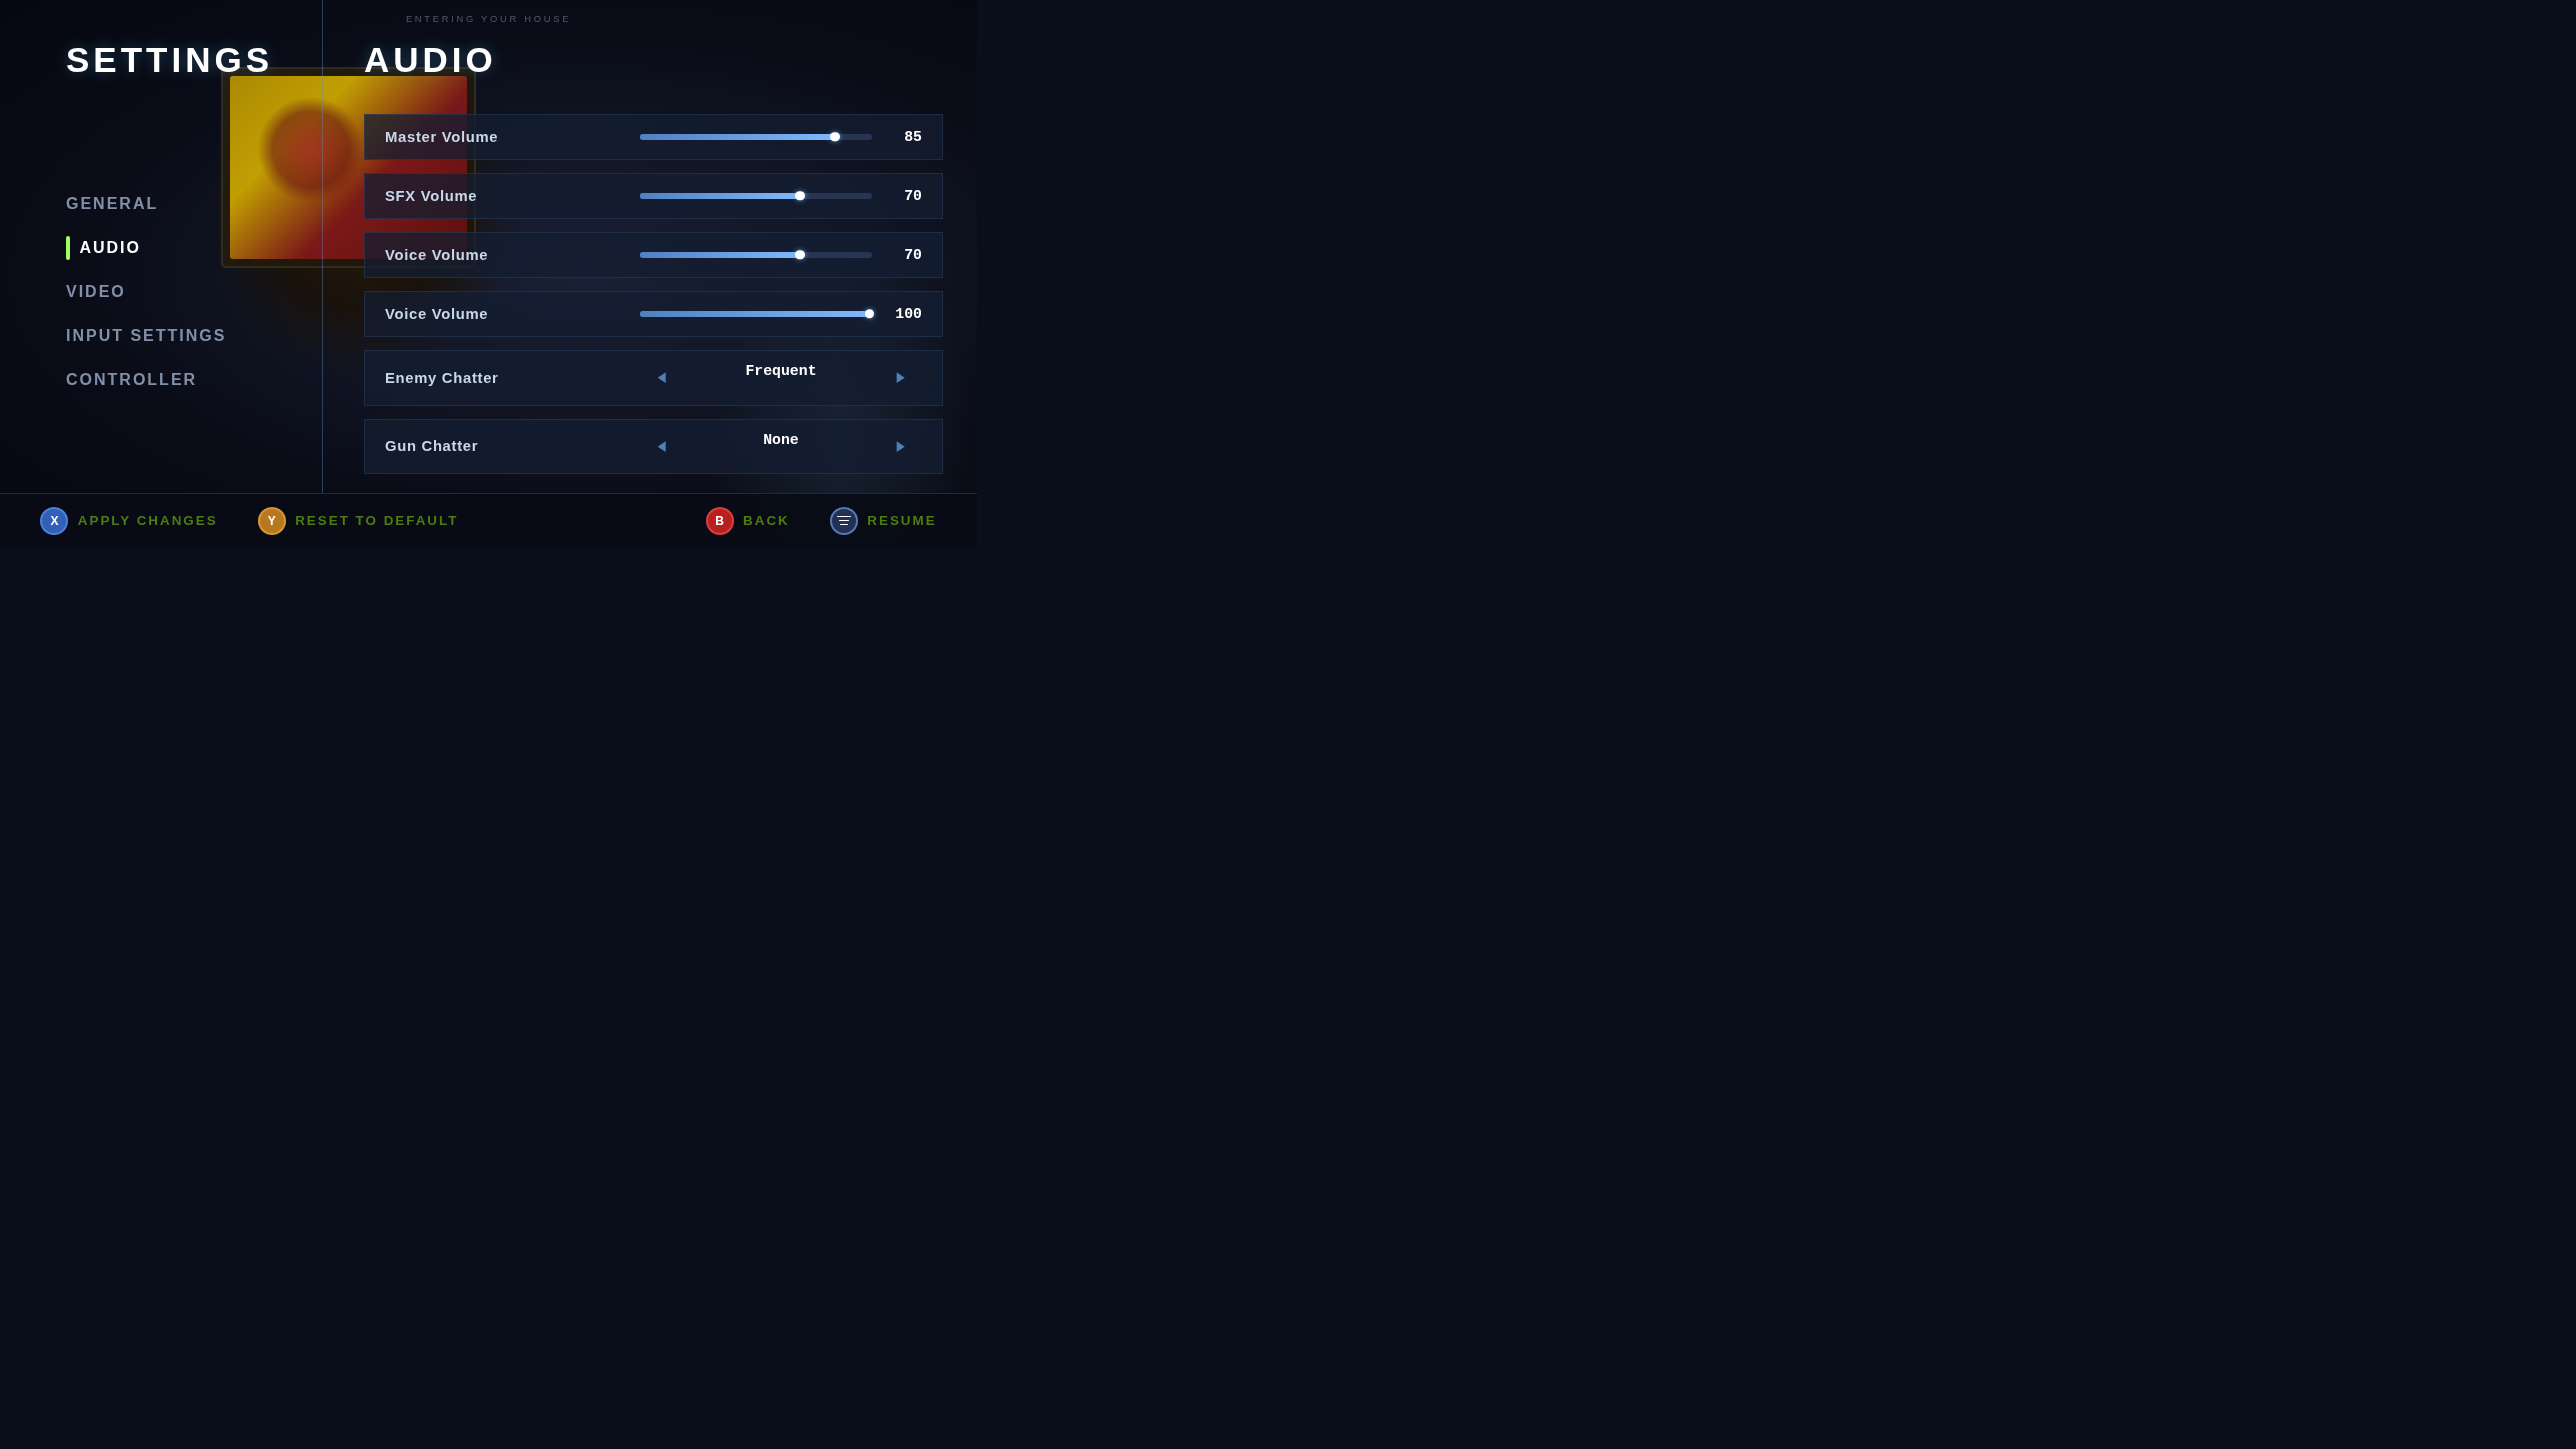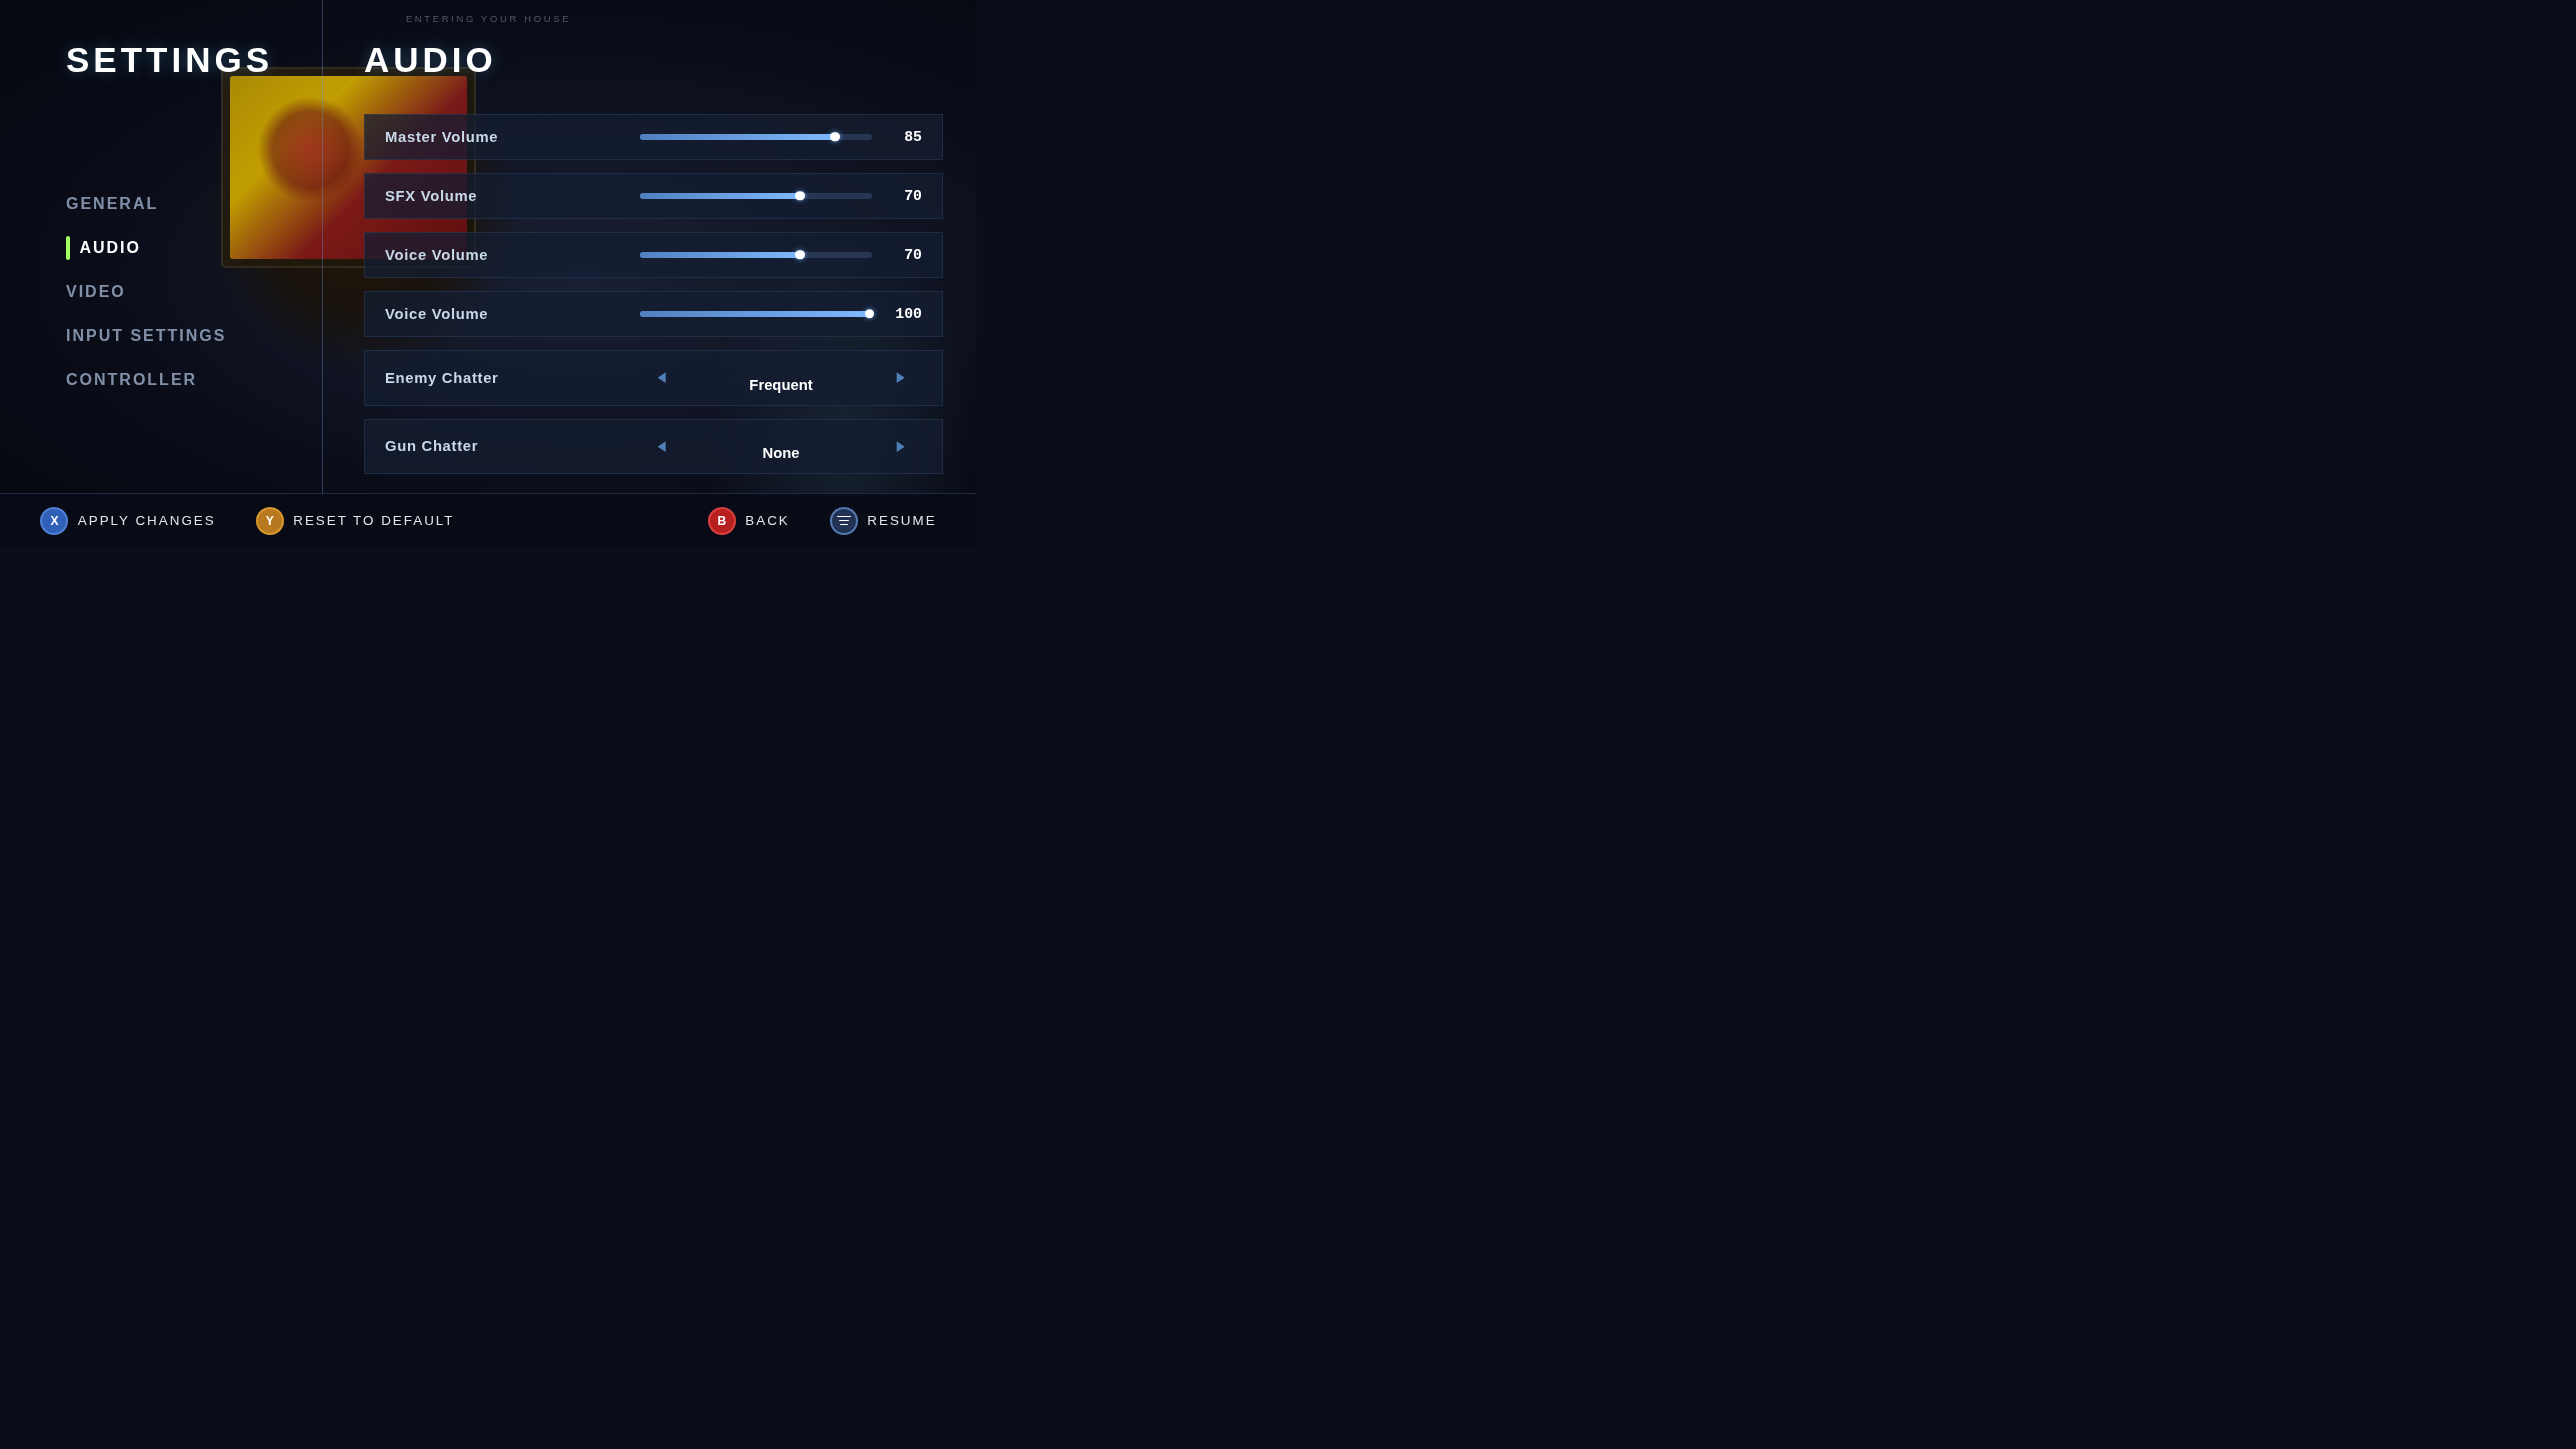--- a/index.html
+++ b/index.html
@@ -235,23 +235,24 @@
       font-weight: 700;
       color: #ffffff;
       width: 37px;
       text-align: right;
     }
 
     
     .selector-container {
       flex: 1;
       display: flex;
-      align-items: flex-end;
+      align-items: flex-start;
       justify-content: space-between;
       padding: 0 6.7px;
+      font-family: Liberation Mono, monospace;
     }
 
     .arrow-btn {
       width: 29.5px;
       height: 29.5px;
       display: flex;
       align-items: center;
       justify-content: center;
       cursor: pointer;
       color: #6090c0;
@@ -331,23 +332,23 @@
     }
 
     .btn-icon-menu {
       background: rgba(40, 60, 100, 0.8);
       border: 2px solid rgba(100, 140, 200, 0.8);
       color: #ffffff;
     }
 
     .btn-label {
       font-size: 13.4px;
-      font-weight: 400;
+      font-weight: 700;
       letter-spacing: 2px;
-      color: #e5e5e5;
+      color: #4d7c0f;
       text-transform: uppercase;
     }
 
     
     .top-subtitle {
       position: absolute;
       top: 13.4px;
       left: 50%;
       transform: translateX(-50%);
       font-size: 9.4px;

